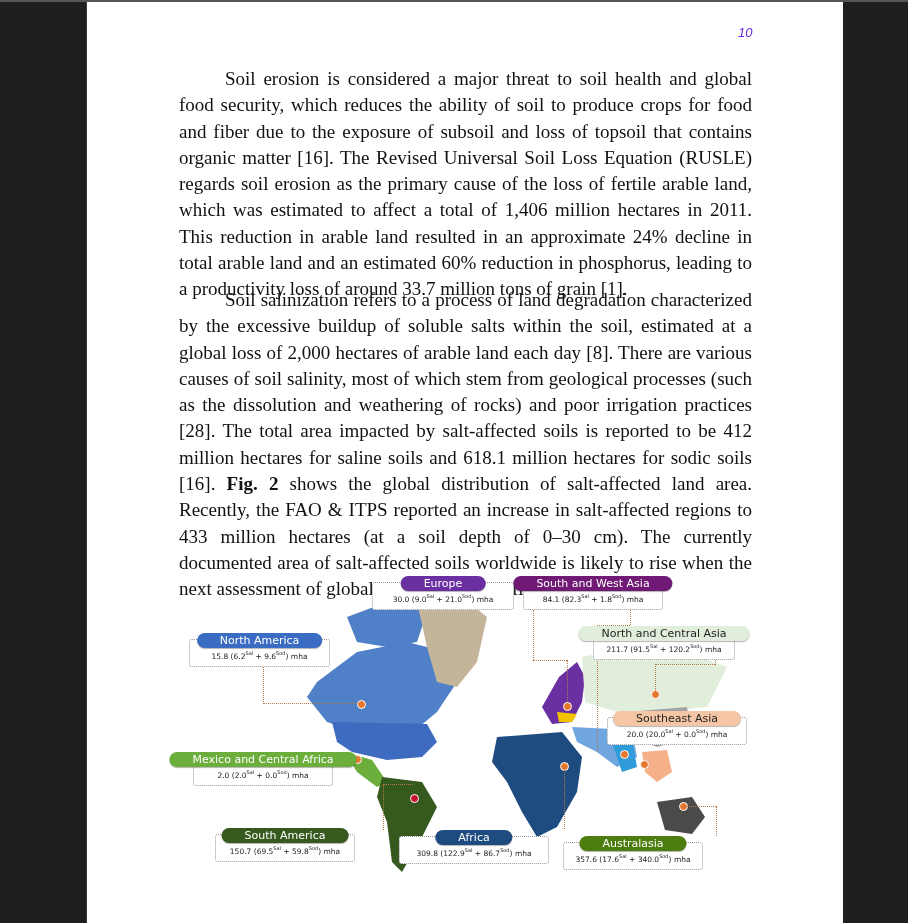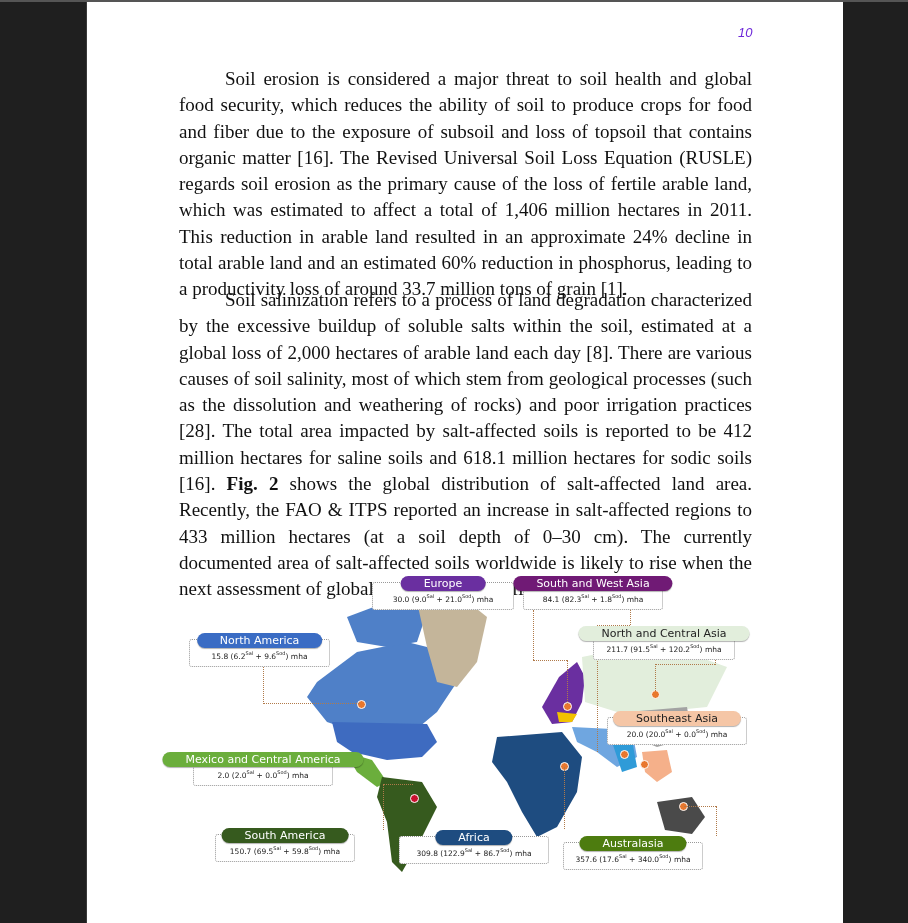--- a/index.html
+++ b/index.html
@@ -107,21 +107,21 @@
     </div>
     <div class="lbl" style="left:406px;top:60px;width:142px">
       <span class="pill" style="background:#e2eedc;color:#222">North and Central Asia</span>
       <span>211.7</span> (<span>91.5</span><sup>Sal</sup> + <span>120.2</span><sup>Sod</sup>) <span>mha</span>
     </div>
     <div class="lbl" style="left:420px;top:145px;width:140px">
       <span class="pill" style="background:#f5c6a6;color:#222">Southeast Asia</span>
       <span>20.0</span> (<span>20.0</span><sup>Sal</sup> + <span>0.0</span><sup>Sod</sup>) <span>mha</span>
     </div>
     <div class="lbl" style="left:6px;top:186px;width:140px">
-      <span class="pill" style="background:#6bae3c">Mexico and Central America</span>
+      <span class="pill" style="background:#6bae3c">Mexico and Central Africa</span>
       <span>2.0</span> (<span>2.0</span><sup>Sal</sup> + <span>0.0</span><sup>Sod</sup>) <span>mha</span>
     </div>
     <div class="lbl" style="left:28px;top:262px;width:140px">
       <span class="pill" style="background:#365a1e">South America</span>
       <span>150.7</span> (<span>69.5</span><sup>Sal</sup> + <span>59.8</span><sup>Sod</sup>) <span>mha</span>
     </div>
     <div class="lbl" style="left:212px;top:264px;width:150px">
       <span class="pill" style="background:#1e4c80">Africa</span>
       <span>309.8</span> (<span>122.9</span><sup>Sal</sup> + <span>86.7</span><sup>Sod</sup>) <span>mha</span>
     </div>

